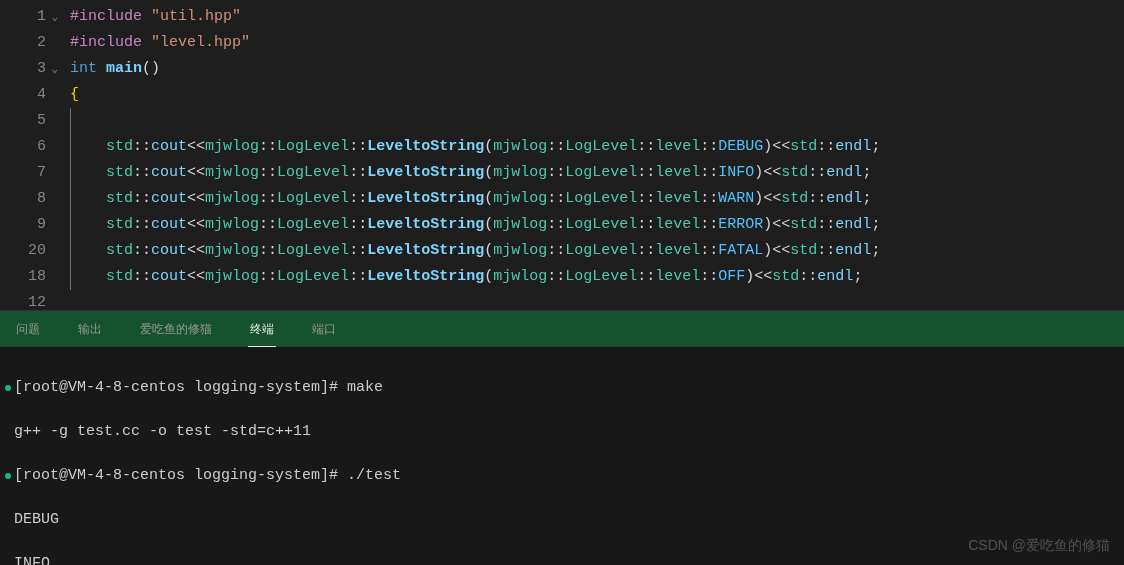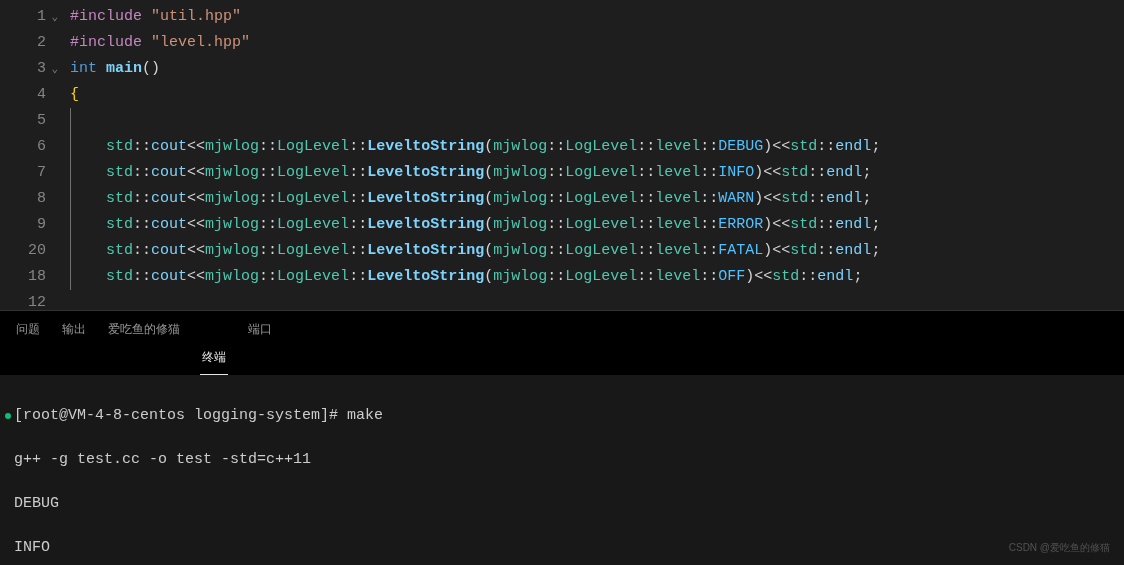--- a/index.html
+++ b/index.html
@@ -67,36 +67,35 @@
 .c-punc { color: #d4d4d4; }
 .c-ns { color: #4ec9b0; }
 .c-var { color: #7dd3fc; }
 .c-paren { color: #d4d4d4; }
 .c-brace { color: #ffd700; }
 .c-op { color: #d4d4d4; }
 .c-enum { color: #4fc1ff; }
 
 .tabs {
   display: flex;
-  background: #000000;
+  background: #14532d;
   border-top: 1px solid #333;
   padding: 6px 9px 0 14px;
-  gap: 18px;
+  gap: 34px;
   font-family: 'Microsoft YaHei', sans-serif;
   font-size: 12px;
 }
 .tab {
   color: #969696;
   padding: 4px 2px 8px 2px;
   cursor: pointer;
 }
 .tab.active {
   color: #e7e7e7;
   border-bottom: 1px solid #e7e7e7;
-  margin-top: 28px;
 }
 
 .terminal {
   background: #181818;
   padding: 8px 14px;
   color: #cccccc;
   font-size: 15px;
   line-height: 22px;
   height: calc(565px - 310px - 33px);
   overflow: hidden;
@@ -113,21 +112,21 @@
   height: 6px;
   border-radius: 50%;
   background: #0dbc79;
 }
 .watermark {
   position: absolute;
   right: 14px;
   bottom: 10px;
   color: rgba(200,200,200,0.32);
   font-family: 'Microsoft YaHei', sans-serif;
-  font-size: 10px;
+  font-size: 14px;
   margin-left: 48px;
 }
 </style>
 </head>
 <body>
 
 <div class="editor">
   <div class="gutter">
     <div class="ln"><span>1</span><span class="fold">⌄</span></div>
     <div class="ln"><span>2</span></div>
@@ -161,20 +160,21 @@
   <div class="tab">问题</div>
   <div class="tab">输出</div>
   <div class="tab">爱吃鱼的修猫</div>
   <div class="tab active">终端</div>
   <div class="tab">端口</div>
 </div>
 
 <div class="terminal">
 <div class="term-line"><span class="bullet"></span><span>[root@VM-4-8-centos logging-system]# make</span></div>
 <div class="term-line"><span>g++ -g test.cc -o test -std=c++11</span></div>
+<div class="term-line"><span class="bullet"></span><span>[root@VM-4-8-centos logging-system]# ./test</span></div>
 <div class="term-line"><span>DEBUG</span></div>
 <div class="term-line"><span>INFO</span></div>
 
 
 
 
 </div>
 
 <div class="watermark">CSDN @爱吃鱼的修猫</div>
 

